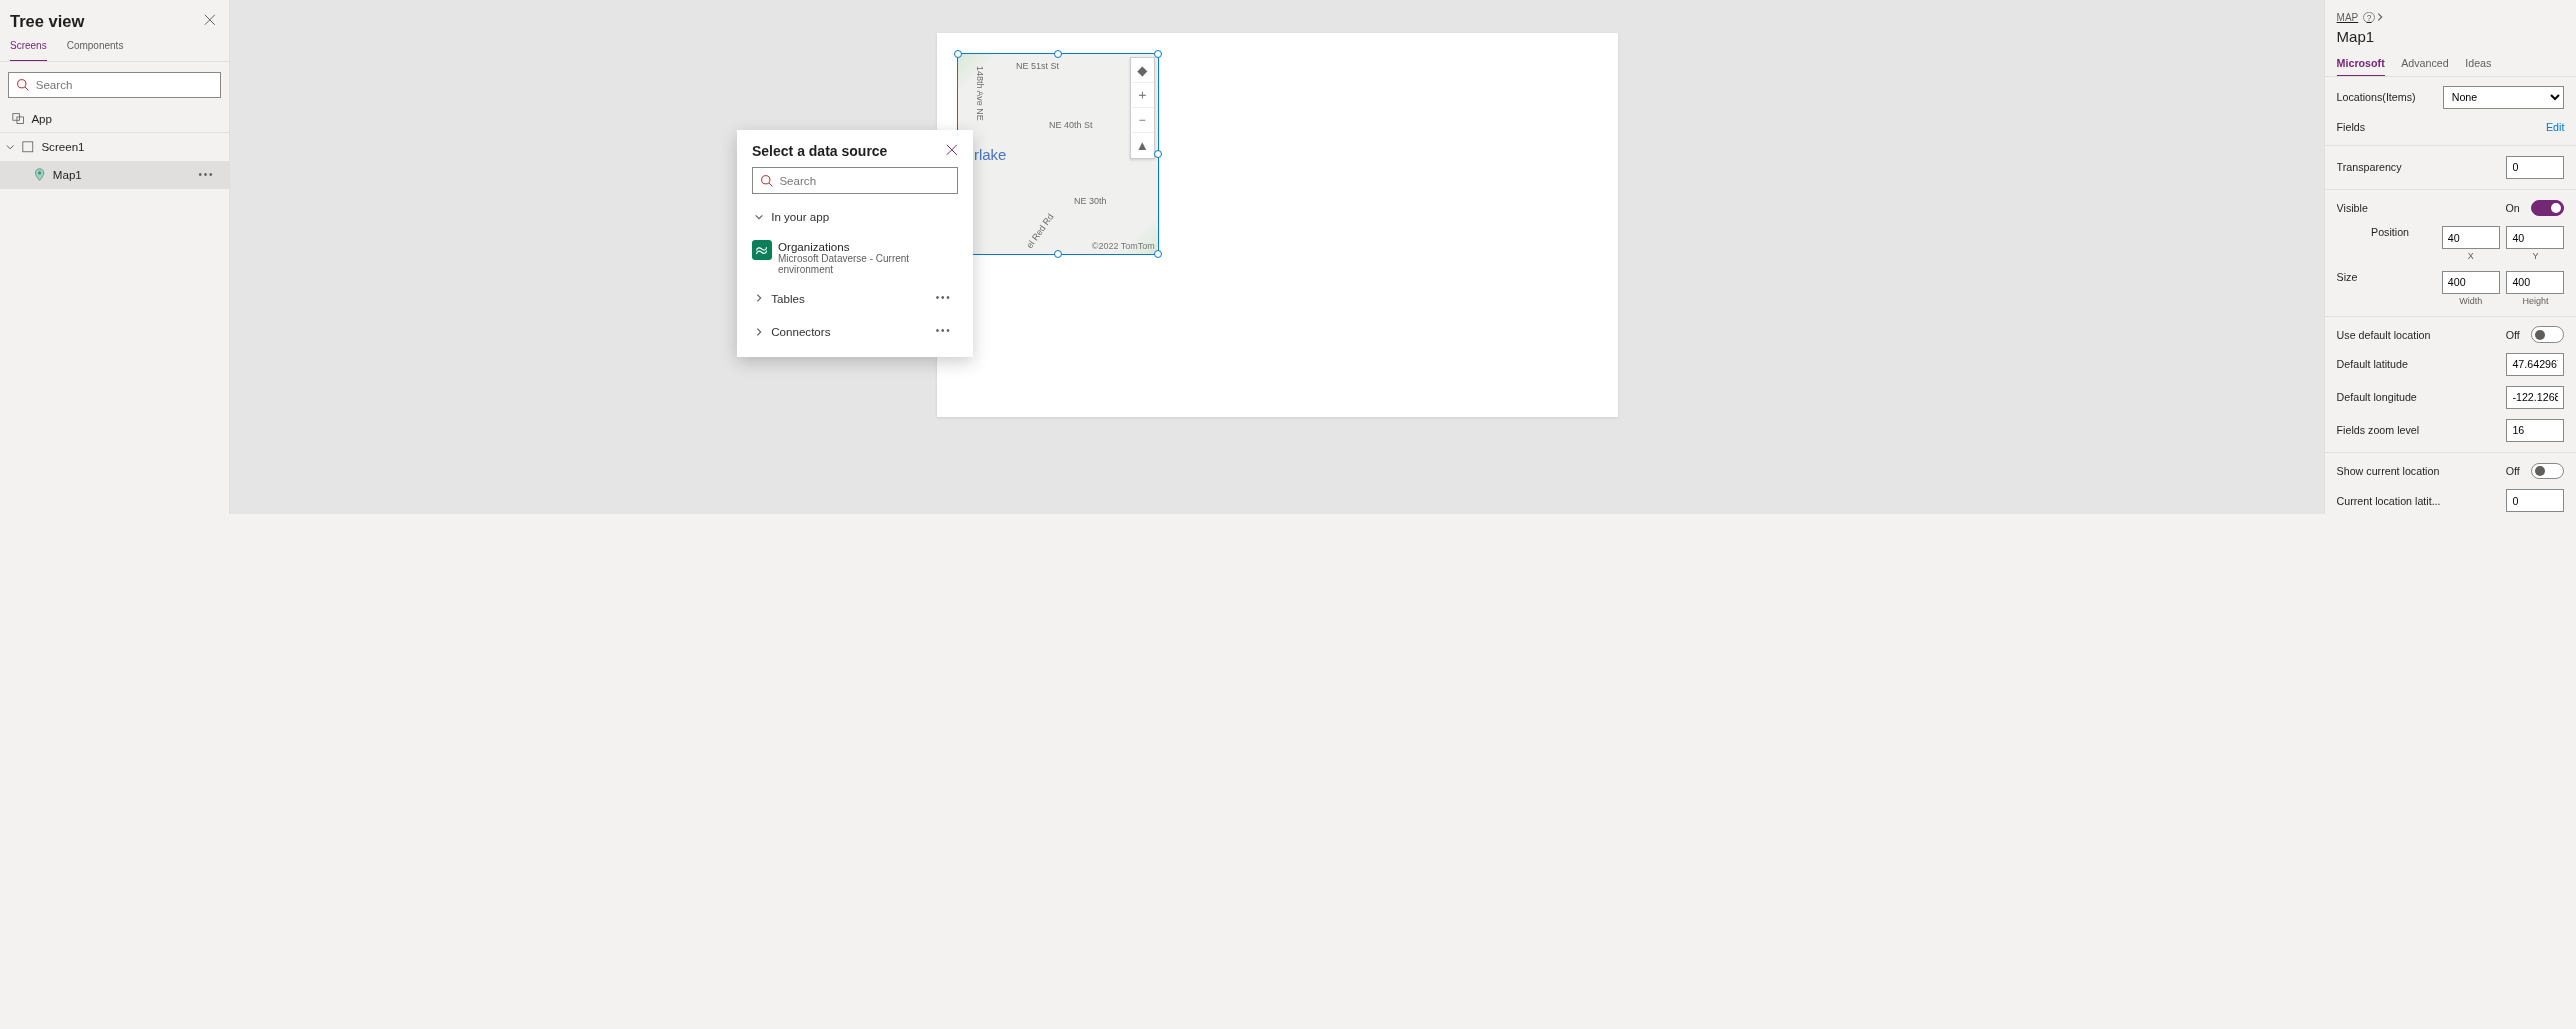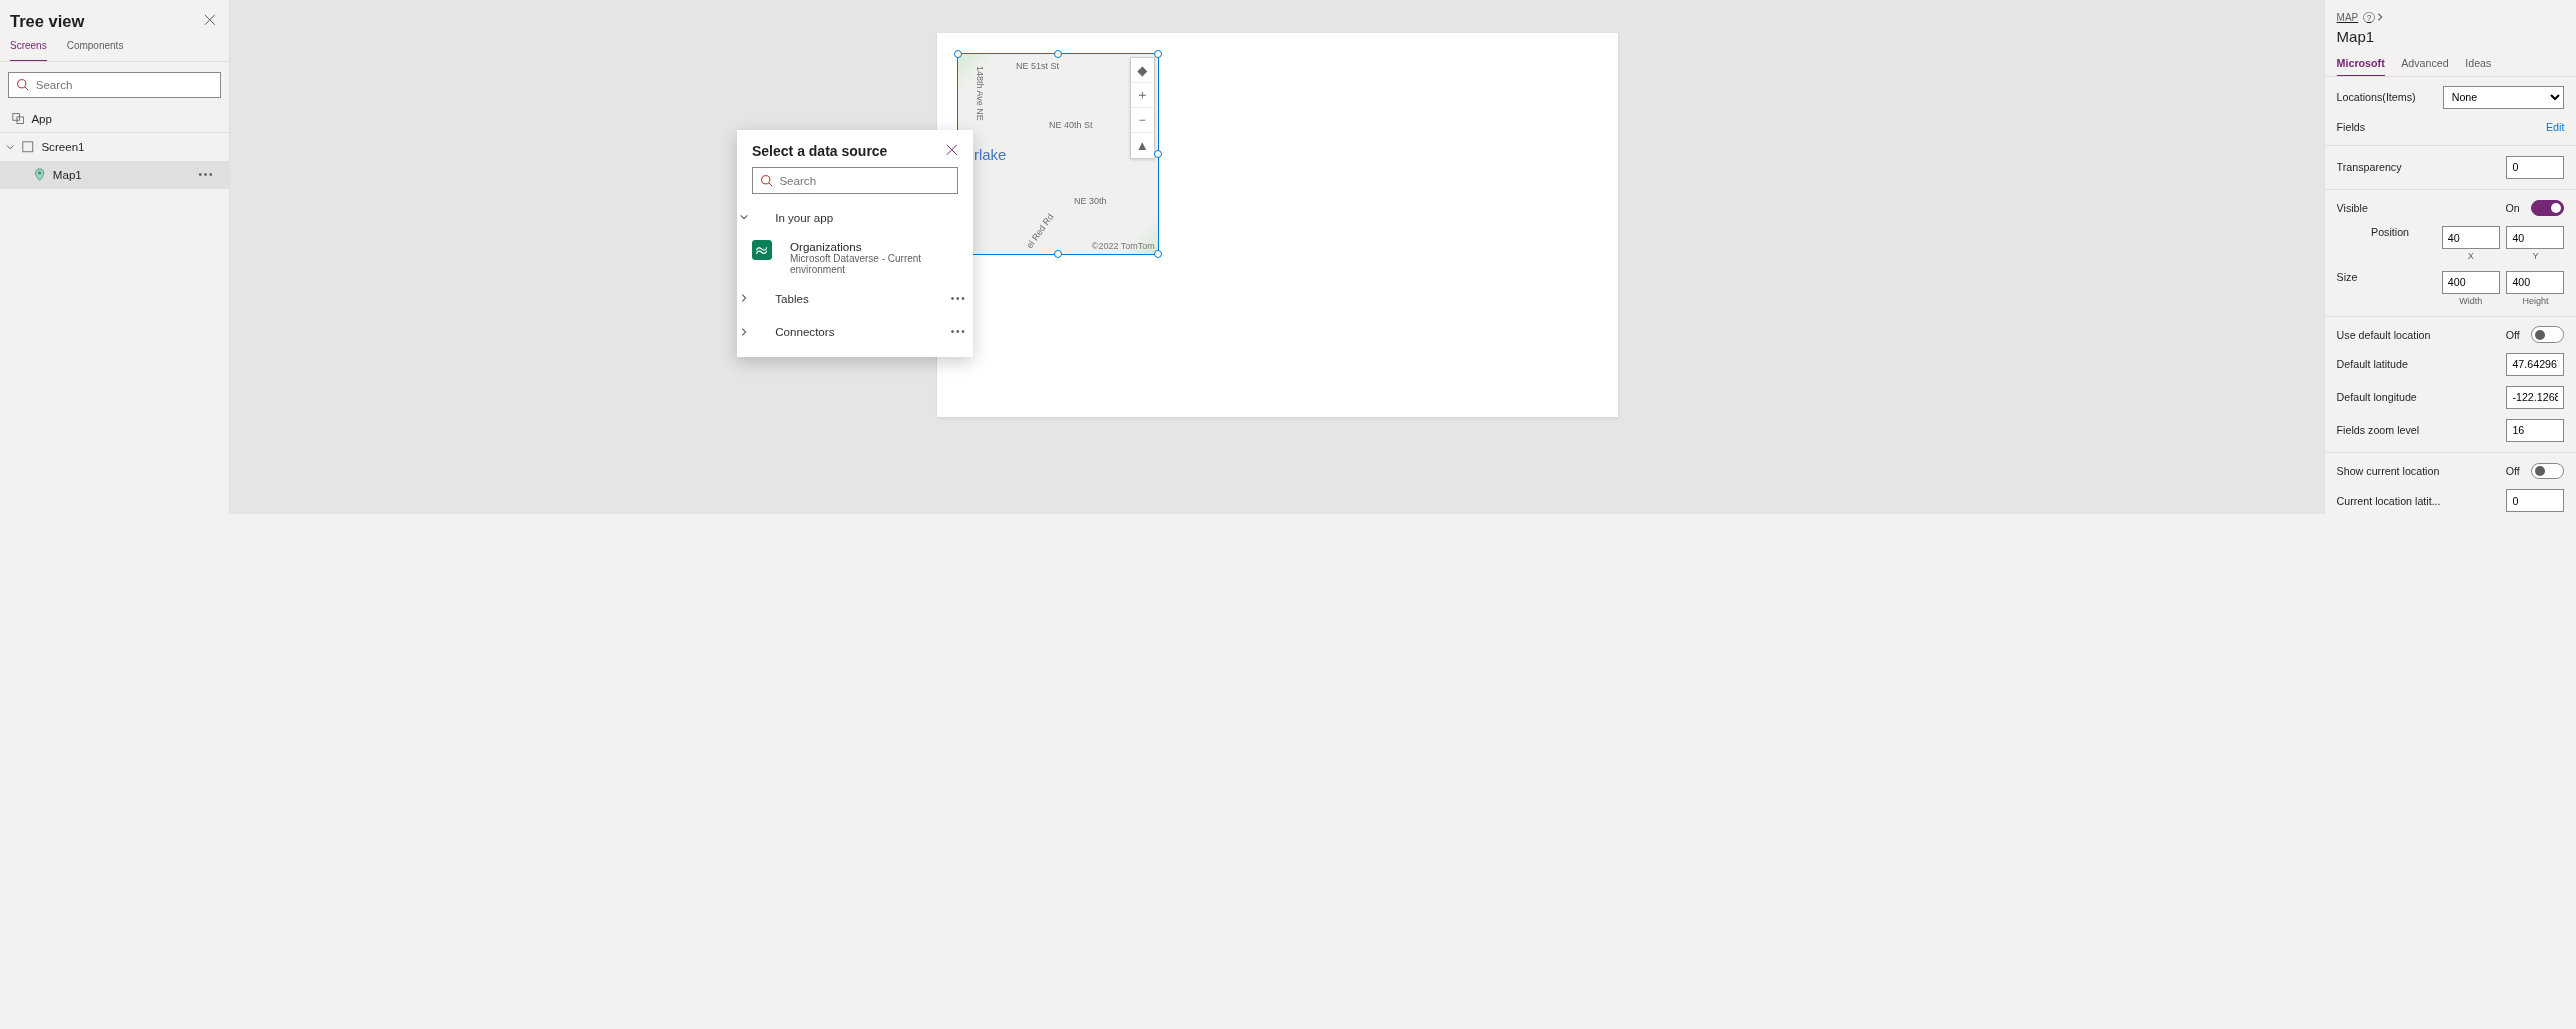--- a/index.html
+++ b/index.html
@@ -46,24 +46,24 @@
   .map-controls-stack { position: absolute; right: 3.3px; top: 3.3px; width: 25px; background: #fff; border: 0.8px solid #ccc; box-shadow: 0 0.8px 2.5px rgba(0,0,0,0.15); }
   .map-btn { height: 25px; display: flex; align-items: center; justify-content: center; border-bottom: 0.8px solid #eee; color: #666; font-size: 13.2px; }
   .map-btn:last-child { border-bottom: none; }
 
   
   .ds-popup { position: absolute; left: 507px; top: 130px; width: 236px; background: #fff; box-shadow: 0 5px 16.5px rgba(0,0,0,0.2); padding-bottom: 8.3px; }
   .ds-header { display: flex; align-items: center; justify-content: space-between; padding: 13.2px 15px 8.3px 15px; }
   .ds-header h3 { font-size: 14px; font-weight: 600; }
   .ds-search { margin: 0 15px 6.6px 15px; display: flex; align-items: center; gap: 6.6px; border: 0.8px solid #8a8886; height: 26.4px; padding: 0 6.6px; }
   .ds-search input { border: none; outline: none; flex: 1; font-size: 11.6px; }
-  .ds-section { display: flex; align-items: center; gap: 25px; padding: 10px 0; cursor: pointer; }
+  .ds-section { display: flex; gap: 6px; padding: 10px 15px; cursor: pointer; }
   .ds-section .sec-label { font-size: 11.6px; color: #323130; }
   .ds-section .dots { margin-left: auto; }
-  .ds-item { display: flex; align-items: flex-start; gap: 18px; padding: 6.6px 15px; }
+  .ds-item { display: flex; align-items: flex-start; gap: 6px; padding: 6.6px 15px; }
   .ds-item .ds-icon { width: 20px; height: 20px; background: #0b7f5a; border-radius: 3.3px; display: flex; align-items: center; justify-content: center; color: #fff; font-size: 11.6px; flex-shrink: 0; }
   .ds-item .ds-text .title { font-size: 11.6px; }
   .ds-item .ds-text .sub { font-size: 10px; color: #605e5c; }
   .ds-chev { width: 13.2px; height: 13.2px; display: inline-flex; align-items: center; justify-content: center; color: #605e5c; }
 
   
   .right-panel { width: 252px; background: #f3f2f1; border-left: 0.8px solid #e1dfdd; display: flex; flex-direction: column; overflow-y: auto; }
   .rp-top { padding: 10px 11.6px 3.3px 11.6px; display: flex; align-items: center; justify-content: flex-start; text-decoration: underline; }
   .rp-top .lab { font-size: 10px; color: #605e5c; display: flex; align-items: center; gap: 5px; }
   .rp-top .expand { color: #605e5c; font-size: 13.2px; }

